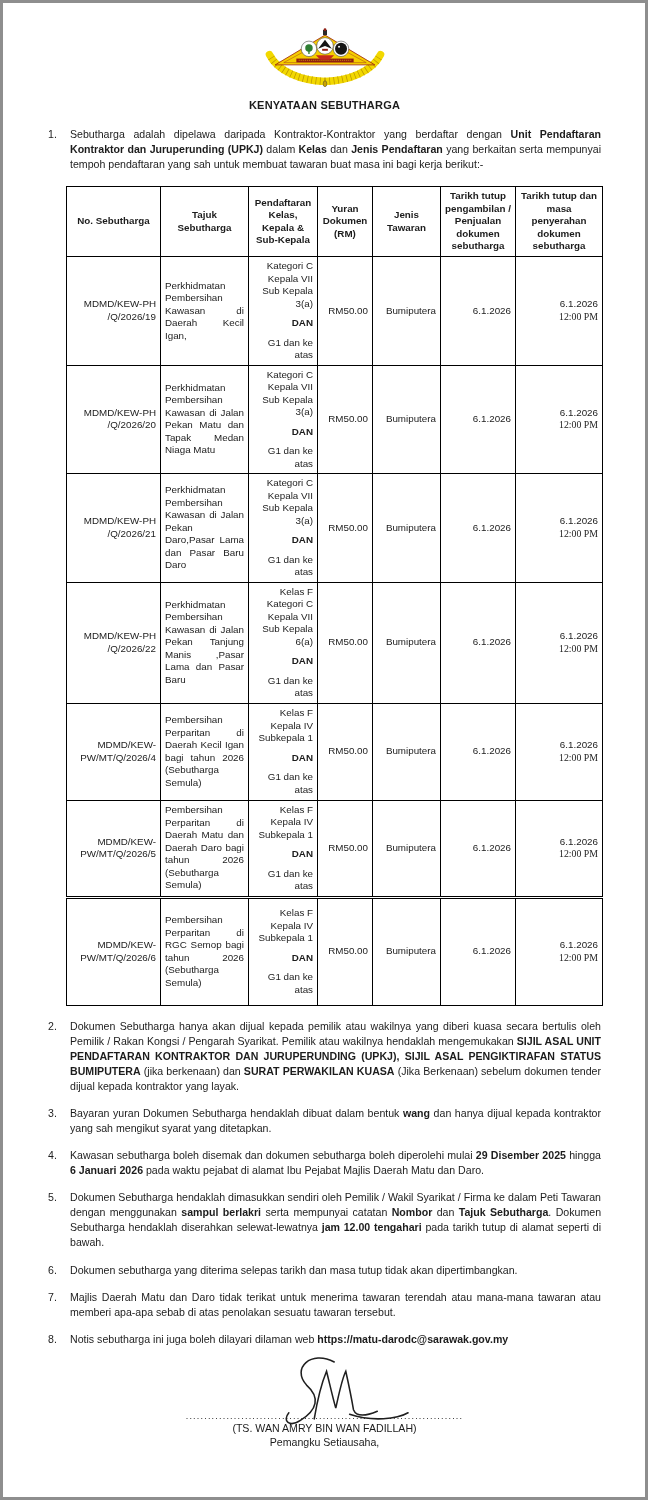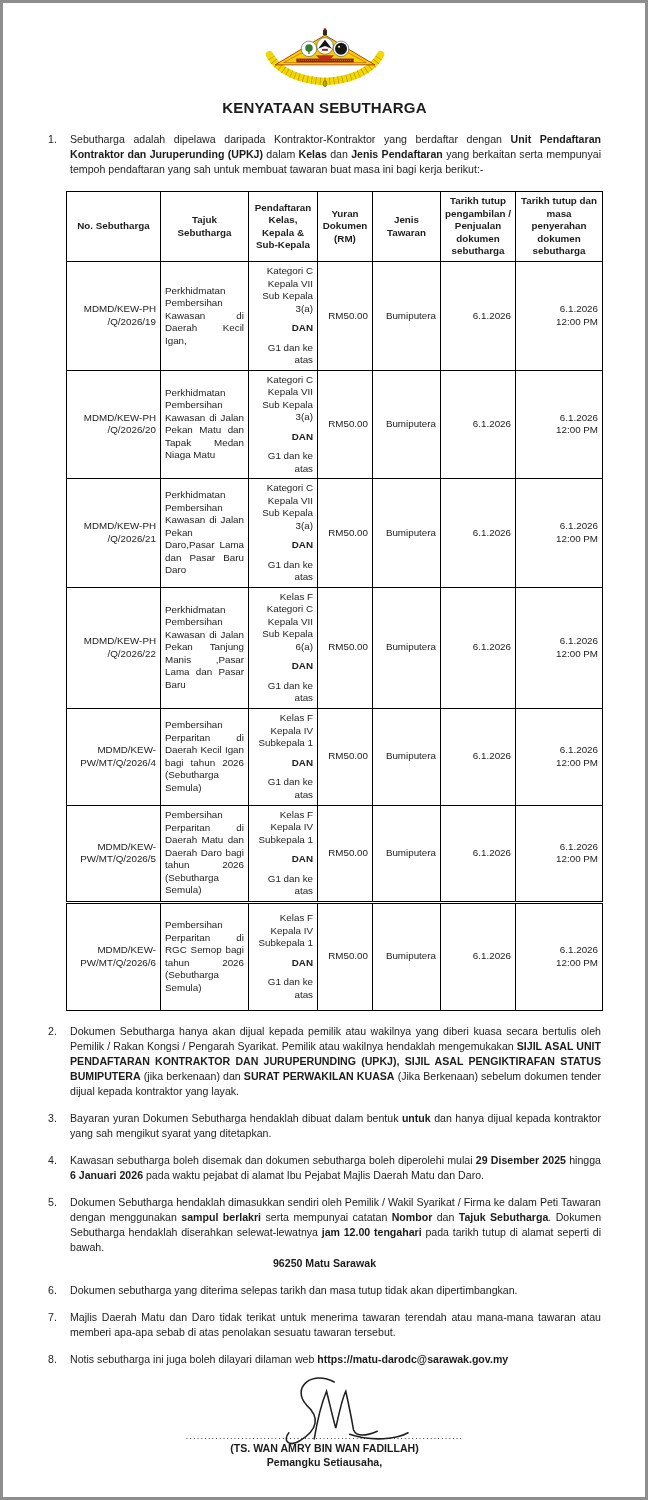--- a/index.html
+++ b/index.html
@@ -13,21 +13,21 @@
     position: relative;
   }
   .content { padding: 24px 44px 0 45px; }
 
   .logo { text-align: center; }
   .logo svg { display: block; margin: 0 auto; }
 
   .doc-title {
     text-align: center;
     font-weight: bold;
-    font-size: 15px;
+    font-size: 11px;
     letter-spacing: .2px;
     margin-top: 10px;
   }
 
   .item { display: flex; font-size: 10.6px; line-height: 15px; }
   .item .num { flex: 0 0 22px; }
   .item .txt { flex: 1 1 auto; text-align: justify; }
   .b { font-weight: bold; }
 
   .intro { margin-top: 16px; }
@@ -52,38 +52,38 @@
   tbody tr:nth-child(2) { height: 100px; }
   tbody tr:nth-child(3) { height: 100px; }
   tbody tr:nth-child(4) { height: 121px; }
   tbody tr:nth-child(5) { height: 97px; }
   tbody tr:nth-child(6) { height: 88px; }
   tbody tr:nth-child(7) { height: 108px; }
   tbody tr:nth-child(7) td { border-top: 3px double #000; }
   td.c-no, td.c-yuran, td.c-jenis, td.c-t1, td.c-t2, td.c-reg { text-align: right; }
   td.c-tajuk { text-align: justify; padding: 3px 6px; margin-top: 12px; }
   .reg-dan { font-weight: bold; margin: 7px 0; }
-  .t2t { margin-top: 0; }
+  .t2t { margin-top: 0; font-family: Liberation Serif, serif; }
 
   .notes { margin-top: 13px; }
   .notes .item { margin-bottom: 12px; }
   .notes .item:last-child { margin-bottom: 0; }
 
   .addr {
     text-align: center;
     font-weight: bold;
     font-size: 10.6px;
     line-height: 14px;
     margin: 1px 0 9px 0;
   }
 
   .sig { text-align: center; position: relative; margin-top: 2px; }
   .sig svg.scribble { display: block; margin: 0 auto -24px auto; }
   .sig .dots { font-size: 9px; letter-spacing: 1.2px; line-height: 10px; }
-  .sig .sname, .sig .srole, .sig .sorg { font-weight: bold; font-size: 10.6px; line-height: 14.5px; }
+  .sig .sname, .sig .srole, .sig .sorg { font-weight: normal; font-size: 10.6px; line-height: 14.5px; }
 </style>
 </head>
 <body>
 
 <div class="page">
   <div class="content">
 
     <div class="logo">
       <svg width="126" height="62" viewBox="0 0 220 108">
 
@@ -289,36 +289,35 @@
     </table>
 
     <div class="notes" id="notes-a">
       <div class="item">
         <span class="num">2.</span>
         <span class="txt"><span>Dokumen Sebutharga hanya akan dijual kepada pemilik atau wakilnya yang diberi kuasa secara  bertulis oleh Pemilik / Rakan Kongsi / Pengarah Syarikat. Pemilik atau wakilnya hendaklah mengemukakan </span><span class="b">SIJIL ASAL UNIT PENDAFTARAN KONTRAKTOR DAN JURUPERUNDING (UPKJ), SIJIL ASAL PENGIKTIRAFAN STATUS BUMIPUTERA</span><span> (jika berkenaan) dan </span><span class="b">SURAT PERWAKILAN KUASA</span><span> (Jika Berkenaan) sebelum dokumen tender dijual kepada kontraktor yang layak.</span></span>
       </div>
 
       <div class="item">
         <span class="num">3.</span>
-        <span class="txt"><span>Bayaran yuran Dokumen Sebutharga hendaklah dibuat dalam bentuk </span><span class="b">untuk</span><span> dan hanya dijual kepada kontraktor yang sah mengikut syarat yang ditetapkan.</span></span>
+        <span class="txt"><span>Bayaran yuran Dokumen Sebutharga hendaklah dibuat dalam bentuk </span><span class="b">wang</span><span> dan hanya dijual kepada kontraktor yang sah mengikut syarat yang ditetapkan.</span></span>
       </div>
 
       <div class="item">
         <span class="num">4.</span>
         <span class="txt"><span>Kawasan sebutharga boleh disemak dan dokumen sebutharga boleh diperolehi mulai </span><span class="b">29 Disember 2025</span><span> hingga </span><span class="b">6 Januari 2026</span><span> pada waktu pejabat di alamat Ibu Pejabat Majlis Daerah Matu dan Daro.</span></span>
       </div>
 
       <div class="item">
         <span class="num">5.</span>
         <span class="txt"><span>Dokumen Sebutharga hendaklah dimasukkan sendiri oleh Pemilik / Wakil Syarikat / Firma ke dalam  Peti Tawaran dengan menggunakan </span><span class="b">sampul berlakri</span><span> serta mempunyai catatan </span><span class="b">Nombor</span><span> dan </span><span class="b">Tajuk Sebutharga</span><span>. Dokumen Sebutharga hendaklah diserahkan selewat-lewatnya </span><span class="b">jam 12.00 tengahari</span><span> pada tarikh tutup di alamat seperti di bawah.</span></span>
       </div>
     </div>
 
     <div class="addr">
-      <div>96250 Matu Sarawak</div>
     </div>
 
     <div class="notes" id="notes-b">
       <div class="item">
         <span class="num">6.</span>
         <span class="txt"><span>Dokumen sebutharga yang diterima selepas tarikh dan masa tutup tidak akan dipertimbangkan.</span></span>
       </div>
 
       <div class="item">
         <span class="num">7.</span>

